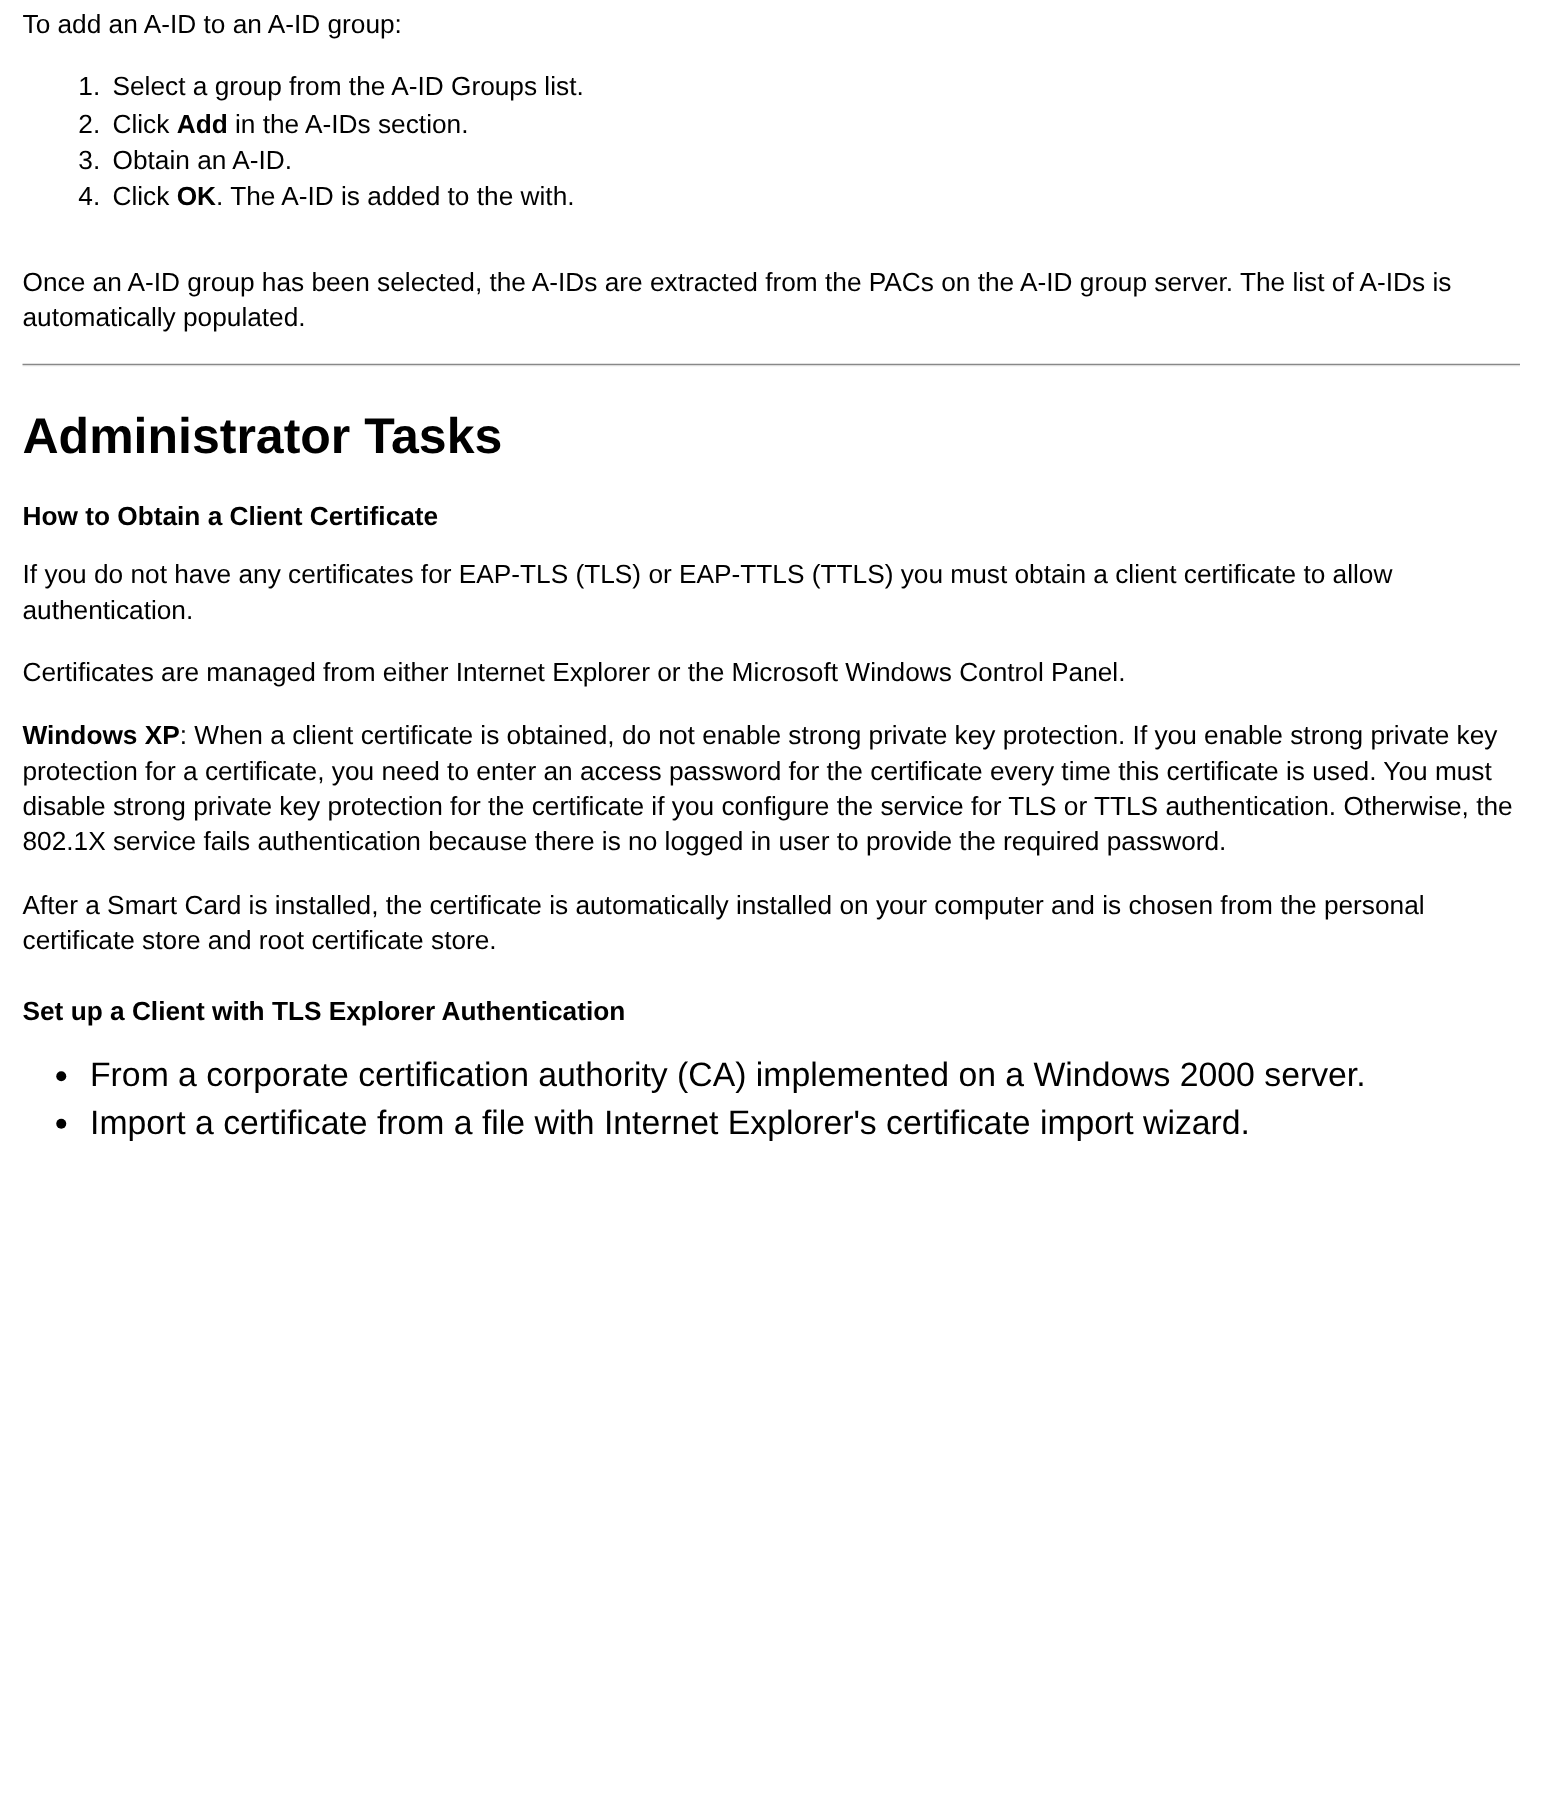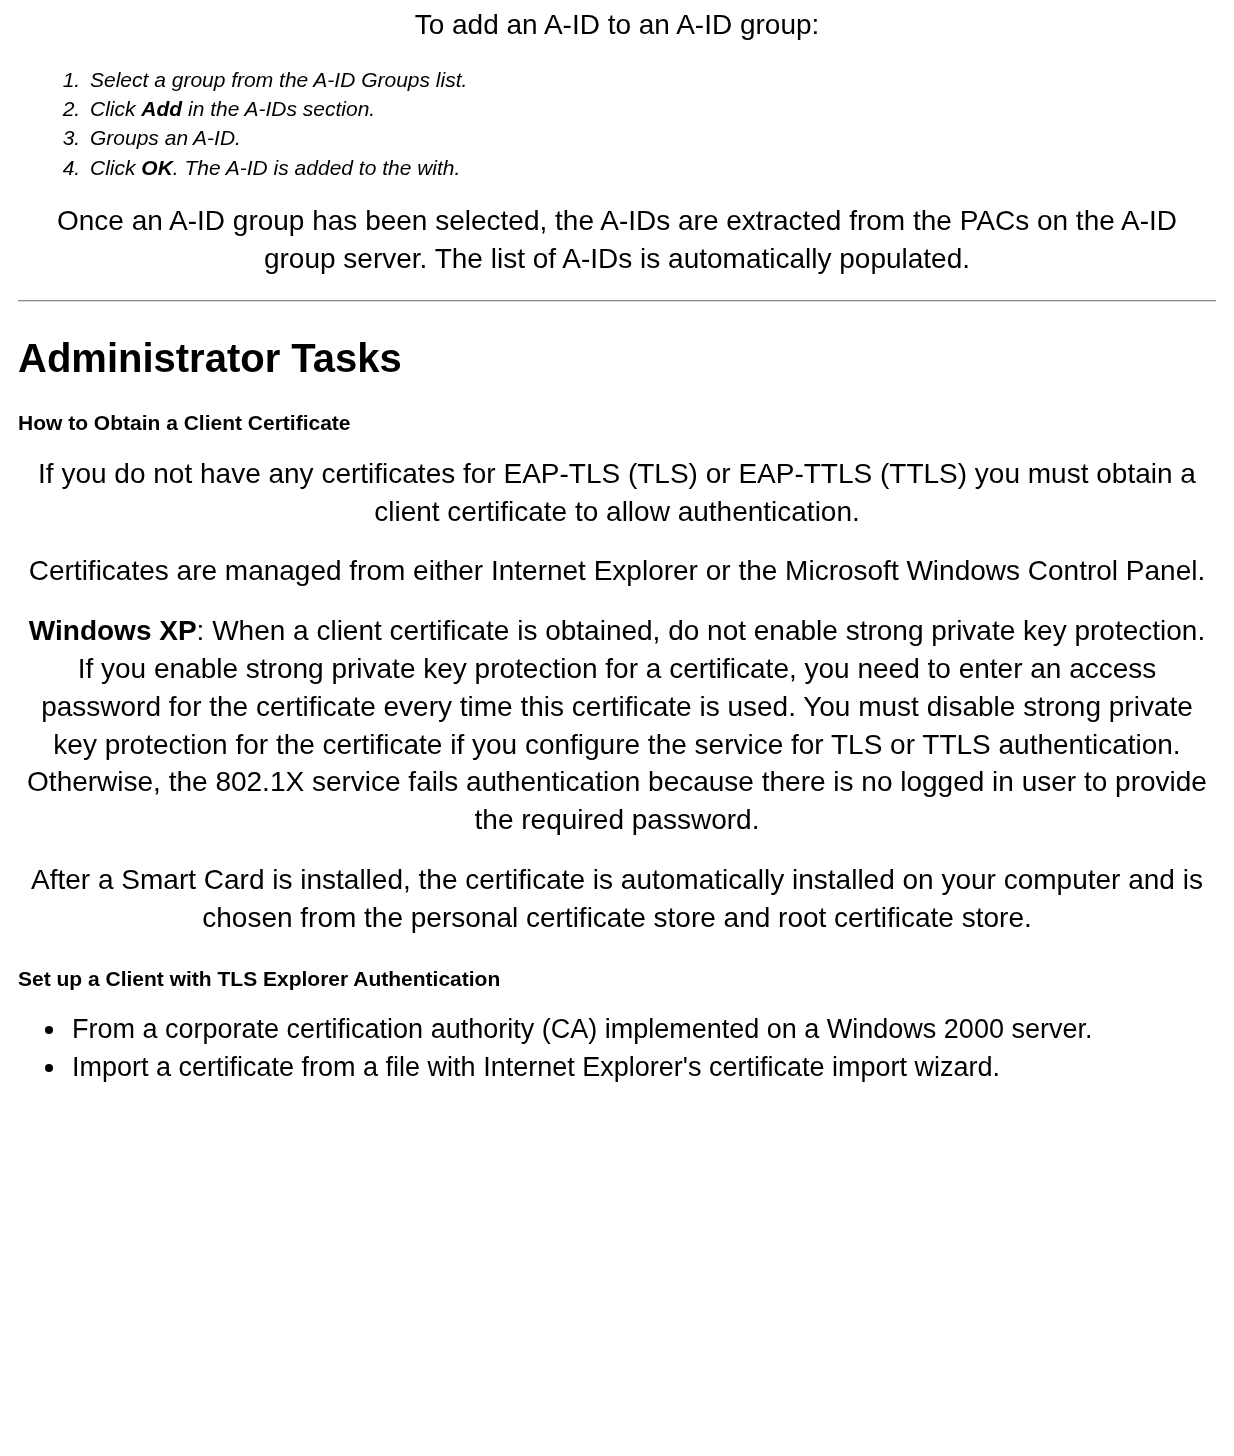--- a/index.html
+++ b/index.html
@@ -9,31 +9,29 @@
     color: #000000;
     font-family: Verdana, Geneva, sans-serif;
   }
   .page {
     width: 1234px;
     min-height: 1456px;
     box-sizing: border-box;
     padding: 6px 18px 40px 18px;
   }
   p {
-    font-size: 28px;
+    font-size: 21px;
     line-height: 1.35;
     margin: 0 0 22px 0;
-    text-align: center;
   }
   ol.num {
     font-size: 21px;
     line-height: 1.35;
-    margin: 0 0 20px 0;
+    margin: 0 0 40px 0;
     padding-left: 68px;
-    font-style: italic;
   }
   ol.num li {
     margin: 1px 0;
     padding-left: 4px;
   }
   ul.disc {
     font-size: 27px;
     line-height: 1.35;
     list-style-type: disc;
     margin: 0 0 22px 0;
@@ -65,21 +63,21 @@
 </head>
 <body>
 
 <div class="page">
 
   <p>To add an A-ID to an A-ID group:</p>
 
   <ol class="num">
     <li><span>Select a group from the A-ID Groups list.</span></li>
     <li><span>Click </span><span class="b">Add</span><span> in the A-IDs section.</span></li>
-    <li><span>Groups an A-ID.</span></li>
+    <li><span>Obtain an A-ID.</span></li>
     <li><span>Click </span><span class="b">OK</span><span>. The A-ID is added to the with.</span></li>
   </ol>
 
   <p>Once an A-ID group has been selected, the A-IDs are extracted from the PACs on the A-ID group server. The list of A-IDs is automatically populated.</p>
 
   <hr class="rule">
 
   <h2 class="section">Administrator Tasks</h2>
 
   <h3 class="sub">How to Obtain a Client Certificate</h3>

